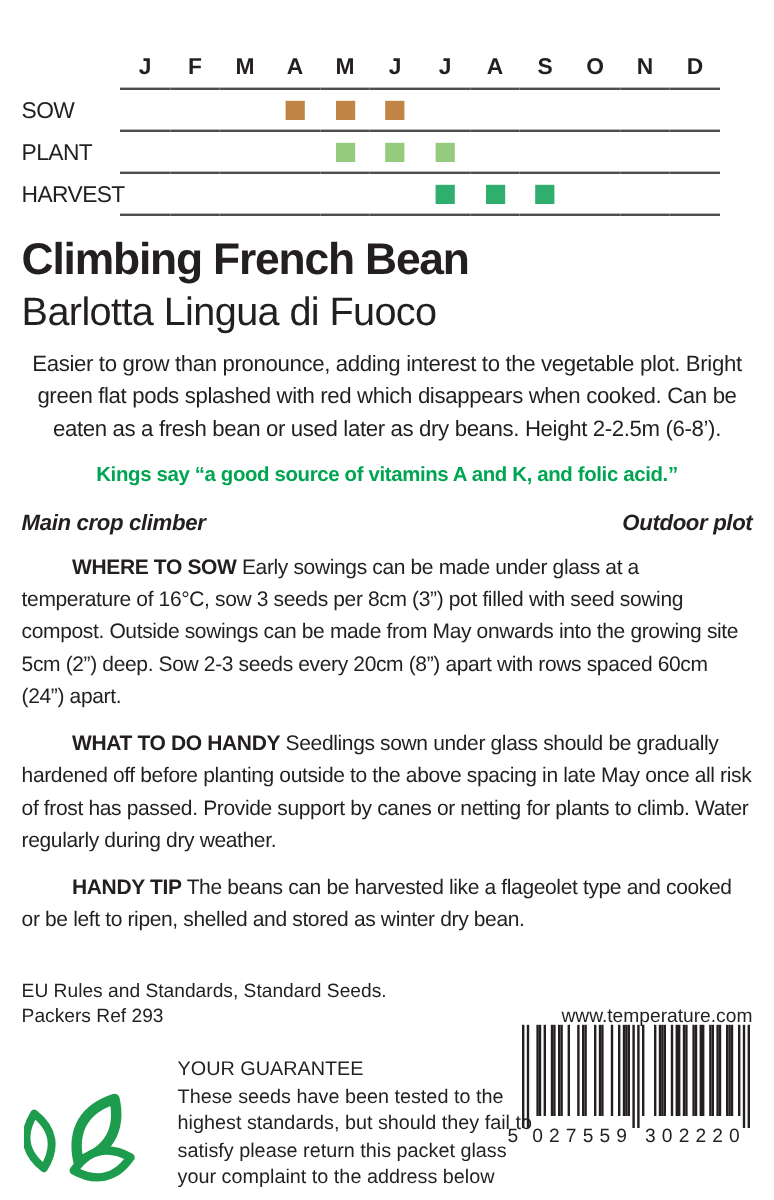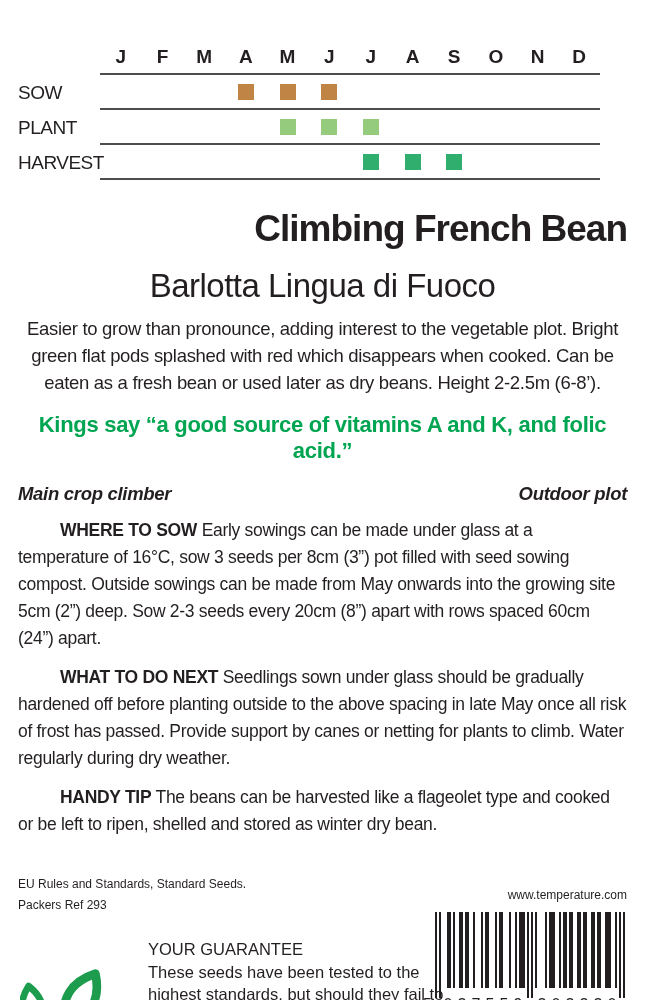--- a/index.html
+++ b/index.html
@@ -11,33 +11,33 @@
 
   
   .cal{margin:46px 27px 0 0;}
   .cal-row{display:flex;}
   .cal-label{width:82px;font-size:19px;letter-spacing:-0.5px;display:flex;align-items:center;}
   .cal-head .cal-month{flex:1;text-align:center;font-weight:bold;font-size:19px;padding-bottom:5px;border-bottom:2px solid #4d4d4f;}
   .cal-cell{flex:1;height:33px;border-bottom:2px solid #4d4d4f;display:flex;align-items:center;justify-content:center;}
   .square{width:16px;height:16px;}
 
   
-  .title{margin-top:30px;text-align:right;font-size:37px;font-weight:bold;letter-spacing:-1px;line-height:1.05;}
-  .subtitle{margin-top:20px;text-align:center;font-size:33px;font-weight:400;letter-spacing:-0.5px;line-height:1.05;}
+  .title{margin-top:17px;text-align:left;font-size:37px;font-weight:bold;letter-spacing:-1px;line-height:1.05;}
+  .subtitle{margin-top:7px;font-size:33px;font-weight:400;letter-spacing:-0.5px;line-height:1.05;}
   .description{margin:12px auto 0;max-width:606px;text-align:center;font-weight:normal;font-size:18.5px;line-height:27px;letter-spacing:-0.3px;}
-  .kings-say{margin-top:16px;text-align:center;font-weight:bold;font-size:22px;letter-spacing:-0.3px;}
+  .kings-say{margin-top:16px;text-align:center;font-weight:bold;font-size:17px;letter-spacing:-0.3px;}
   .crop-row{margin-top:19px;display:flex;justify-content:space-between;font-weight:bold;font-size:18.5px;letter-spacing:-0.3px;font-style:italic;}
 
   
   .para{margin-top:12px;font-size:17.5px;line-height:27px;letter-spacing:-0.3px;}
   .para .lead{font-weight:bold;margin-left:42px;}
 
   
   .bottom{position:relative;margin-top:26px;}
-  .meta-row{display:flex;justify-content:space-between;align-items:center;font-size:12px;line-height:21px;margin-top:36px;}
+  .meta-row{display:flex;justify-content:space-between;align-items:flex-end;font-size:16px;line-height:21px;margin-top:36px;}
   .guarantee-row{display:flex;margin-top:22px;}
   .logo-box{width:112px;display:flex;align-items:center;justify-content:center;}
   .guarantee-text{margin-left:18px;width:300px;font-size:16.5px;line-height:22.5px;}
   .barcode{position:absolute;right:0;top:36px;}
   .barcode svg{display:block;}
 
   
   .address-bar{margin:14px 10px 0;color:#ffffff;font-weight:bold;font-size:18px;letter-spacing:-0.3px;text-align:center;padding:9px 4px;}
 </style>
 </head>
@@ -134,21 +134,21 @@
   <div class="crop-row">
     <span>Main crop climber</span>
     <span>Outdoor plot</span>
   </div>
 
   <div class="para">
     <span class="lead">WHERE TO SOW</span>
     <span>Early sowings can be made under glass at a temperature of 16°C, sow 3 seeds per 8cm (3”) pot filled with seed sowing compost. Outside sowings can be made from May onwards into the growing site 5cm (2”) deep. Sow 2-3 seeds every 20cm (8”) apart with rows spaced 60cm (24”) apart.</span>
   </div>
   <div class="para">
-    <span class="lead">WHAT TO DO NEXT</span>
+    <span class="lead">WHAT TO DO HANDY</span>
     <span>Seedlings sown under glass should be gradually hardened off before planting outside to the above spacing in late May once all risk of frost has passed. Provide support by canes or netting for plants to climb. Water regularly during dry weather.</span>
   </div>
   <div class="para">
     <span class="lead">HANDY TIP</span>
     <span>The beans can be harvested like a flageolet type and cooked or be left to ripen, shelled and stored as winter dry bean.</span>
   </div>
 
   <div class="bottom">
     <div class="meta-row">
       <div>

